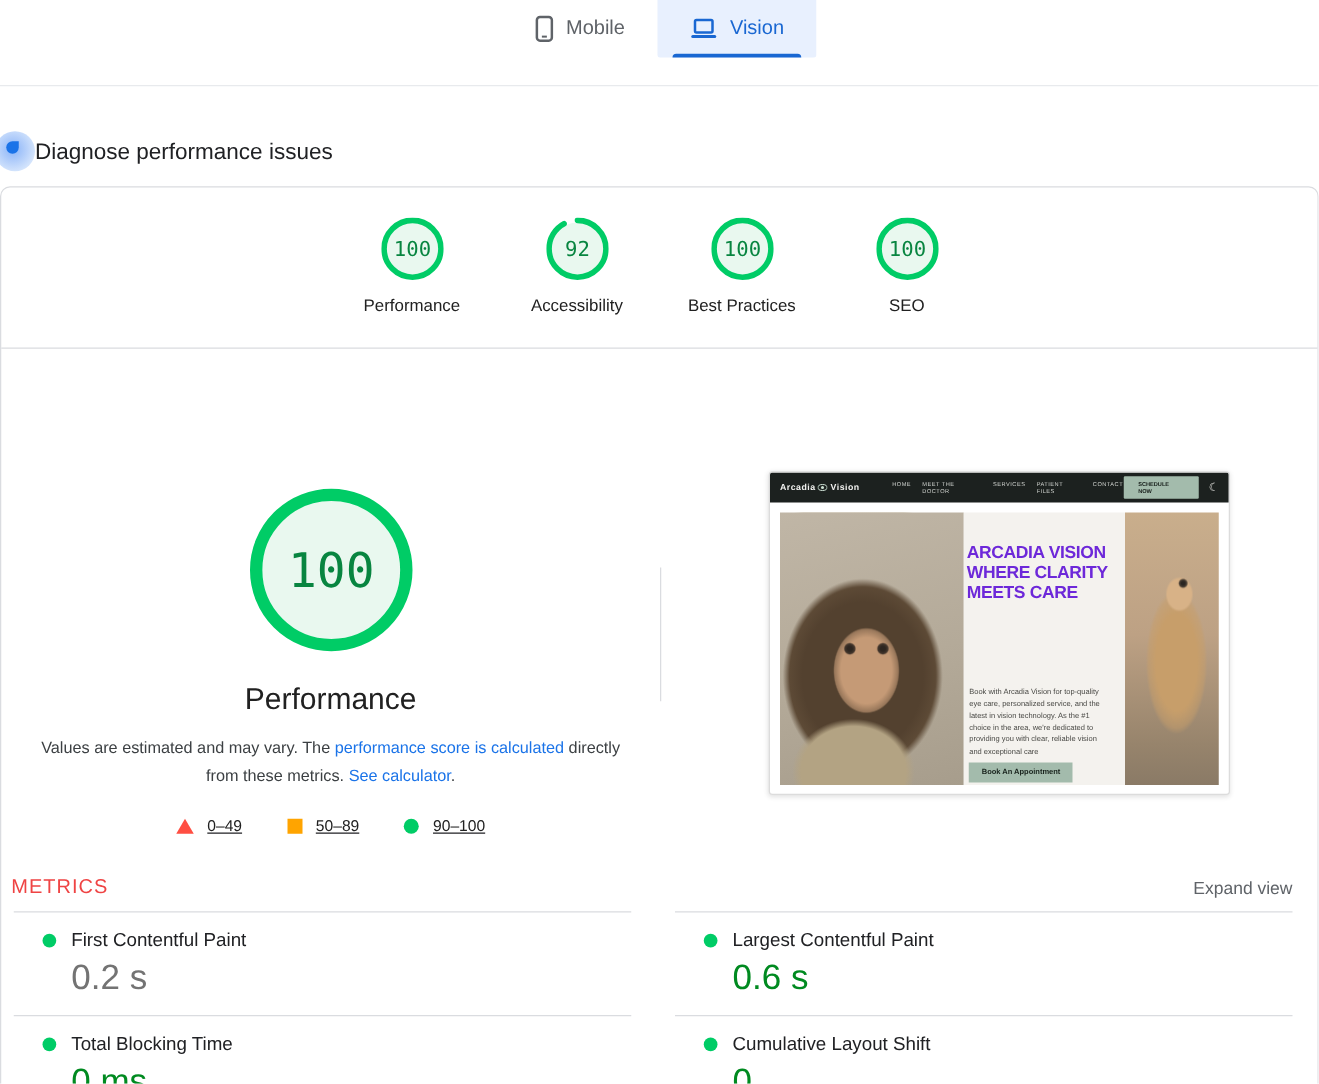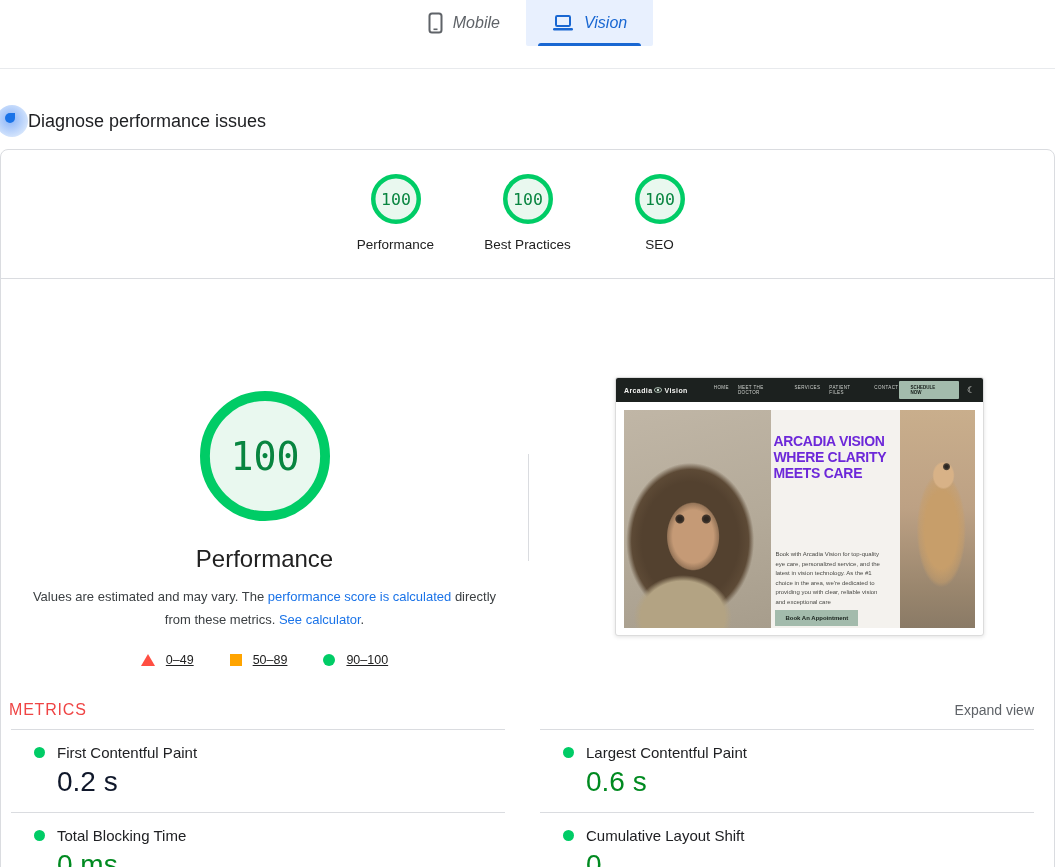--- a/index.html
+++ b/index.html
@@ -3,21 +3,21 @@
 <meta charset="utf-8">
 <style>
   * { margin:0; padding:0; box-sizing:border-box; }
   html,body { background:#fff; }
   body { font-family:"Liberation Sans", sans-serif; color:#202124; }
   .screen { position:relative; width:1055px; height:867px; overflow:hidden; background:#fff; }
 
   
   .tabbar { display:flex; justify-content:center; border-bottom:1px solid #e8eaed; padding-bottom:22px; }
   .tab { position:relative; display:flex; align-items:center; gap:10px; height:46px; padding:0 26px;
-         font-size:16px; font-weight:500; color:#5f6368; cursor:pointer;font-style:italic; }
+         font-size:16px; font-weight:500; color:#5f6368; cursor:pointer; }
   .tab.active { background:#e8f0fe; color:#1967d2; border-radius:0 0 2px 2px; }
   .tab .underline { position:absolute; left:12px; right:12px; bottom:0; height:3px; background:#1967d2;
                     border-radius:3px 3px 0 0; }
   .tab svg { display:block; }
 
   
   .diagnose { display:flex; align-items:center; margin:36px 0 12px; padding-left:0; }
   .psi-logo { width:32px; height:32px; margin-left:-4px; border-radius:50%; position:relative;
               background:radial-gradient(circle at 45% 45%, #8ab4f8 0%, #aecbfa 35%, #d2e3fc 70%, #e8f0fe 100%); }
   .psi-logo .needle { position:absolute; left:9px; top:8px; width:10px; height:10px; background:#1a73e8;
@@ -124,20 +124,28 @@
           <svg viewBox="0 0 100 100" width="50" height="50">
             <circle cx="50" cy="50" r="42" fill="#e9f8ef"></circle>
             <circle cx="50" cy="50" r="45.5" fill="none" stroke="#00cc66" stroke-width="9" stroke-linecap="round" stroke-dasharray="285.88493147667117 285.88493147667117" transform="rotate(-90 50 50)"></circle>
             <text x="50" y="50" dy="0.36em" text-anchor="middle" fill="#088540" font-family="&quot;DejaVu Sans Mono&quot;, monospace" font-size="33">100</text>
           </svg>
           <div class="score-label">Performance</div>
         </div>
         <div class="score-item">
           <svg viewBox="0 0 100 100" width="50" height="50">
             <circle cx="50" cy="50" r="42" fill="#e9f8ef"></circle>
+            <circle cx="50" cy="50" r="45.5" fill="none" stroke="#00cc66" stroke-width="9" stroke-linecap="round" stroke-dasharray="263.0141369585375 285.88493147667117" transform="rotate(-90 50 50)"></circle>
+            <text x="50" y="50" dy="0.36em" text-anchor="middle" fill="#088540" font-family="&quot;DejaVu Sans Mono&quot;, monospace" font-size="33">92</text>
+          </svg>
+          <div class="score-label">Accessibility</div>
+        </div>
+        <div class="score-item">
+          <svg viewBox="0 0 100 100" width="50" height="50">
+            <circle cx="50" cy="50" r="42" fill="#e9f8ef"></circle>
             <circle cx="50" cy="50" r="45.5" fill="none" stroke="#00cc66" stroke-width="9" stroke-linecap="round" stroke-dasharray="285.88493147667117 285.88493147667117" transform="rotate(-90 50 50)"></circle>
             <text x="50" y="50" dy="0.36em" text-anchor="middle" fill="#088540" font-family="&quot;DejaVu Sans Mono&quot;, monospace" font-size="33">100</text>
           </svg>
           <div class="score-label">Best Practices</div>
         </div>
         <div class="score-item">
           <svg viewBox="0 0 100 100" width="50" height="50">
             <circle cx="50" cy="50" r="42" fill="#e9f8ef"></circle>
             <circle cx="50" cy="50" r="45.5" fill="none" stroke="#00cc66" stroke-width="9" stroke-linecap="round" stroke-dasharray="285.88493147667117 285.88493147667117" transform="rotate(-90 50 50)"></circle>
             <text x="50" y="50" dy="0.36em" text-anchor="middle" fill="#088540" font-family="&quot;DejaVu Sans Mono&quot;, monospace" font-size="33">100</text>
@@ -207,21 +215,21 @@
     <div class="metrics-header">
       <span class="metrics-title">METRICS</span>
       <span class="expand-view">Expand view</span>
     </div>
     <div class="metrics-grid" id="metricsGrid">
         <div class="metric">
           <div class="m-head">
             <span class="m-dot" style="background: rgb(0, 204, 102);"></span>
             <span class="m-name">First Contentful Paint</span>
           </div>
-          <div class="m-value" style="color: #0f172a;">0.2 s</div>
+          <div class="m-value" style="color: #737373;">0.2 s</div>
         </div>
         <div class="metric">
           <div class="m-head">
             <span class="m-dot" style="background: rgb(0, 204, 102);"></span>
             <span class="m-name">Largest Contentful Paint</span>
           </div>
           <div class="m-value" style="color: rgb(0, 138, 32);">0.6 s</div>
         </div>
         <div class="metric">
           <div class="m-head">

